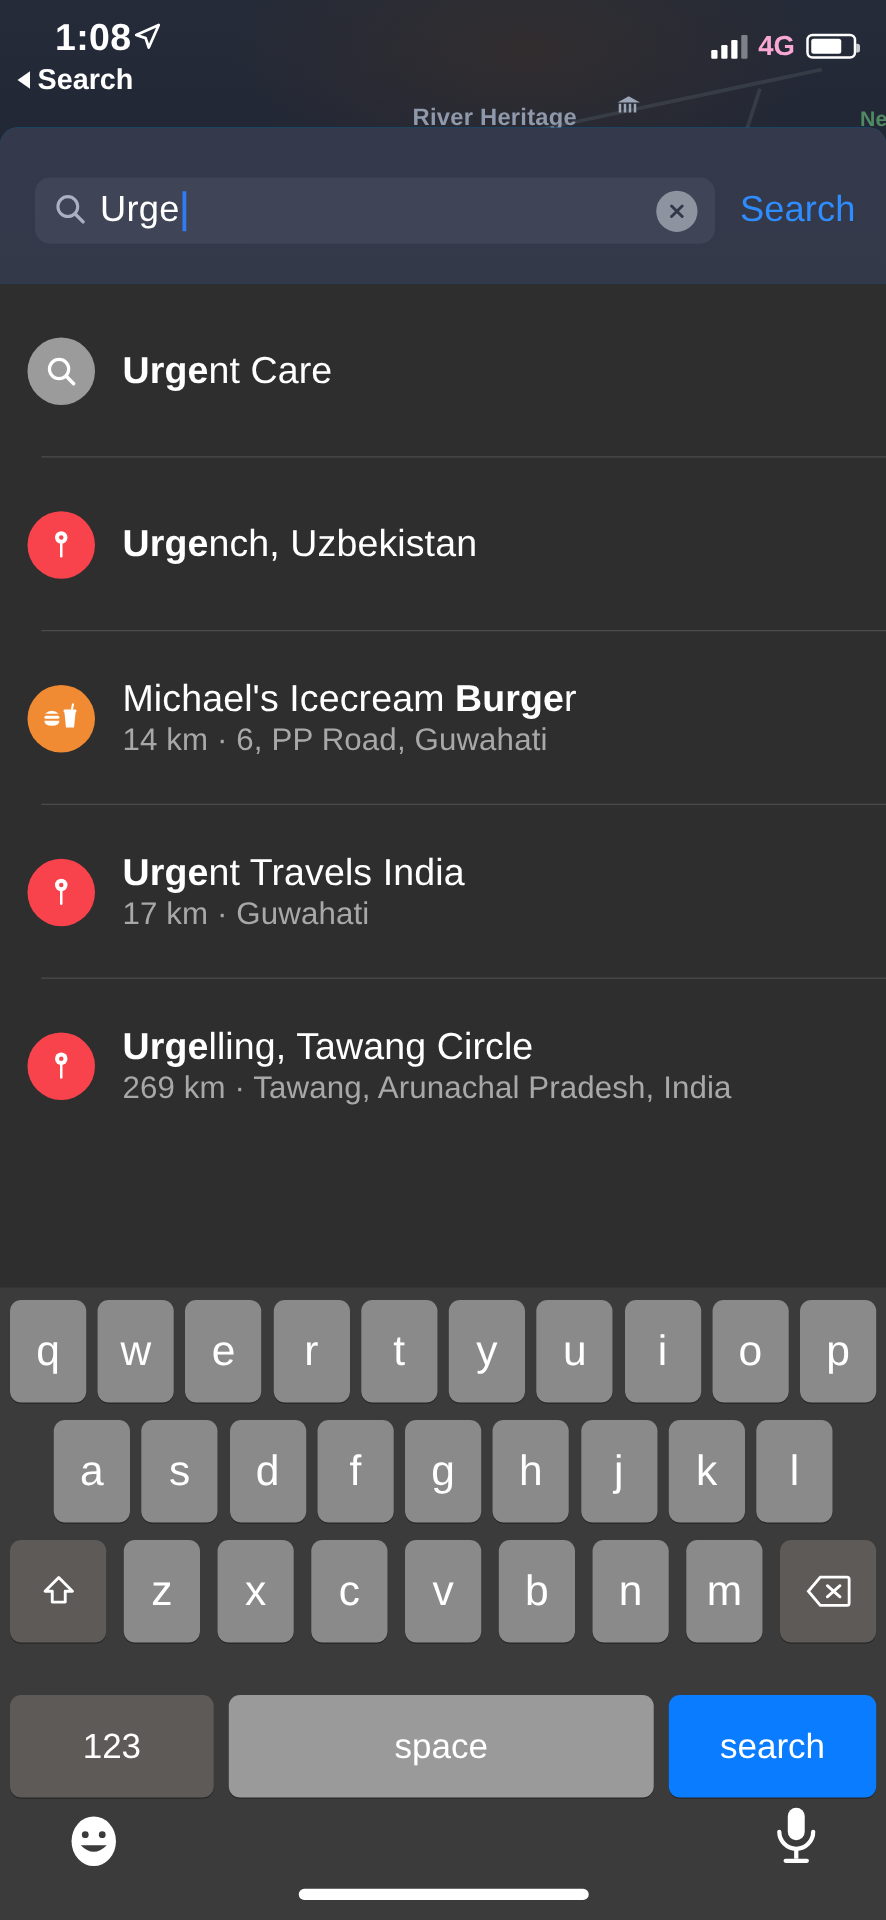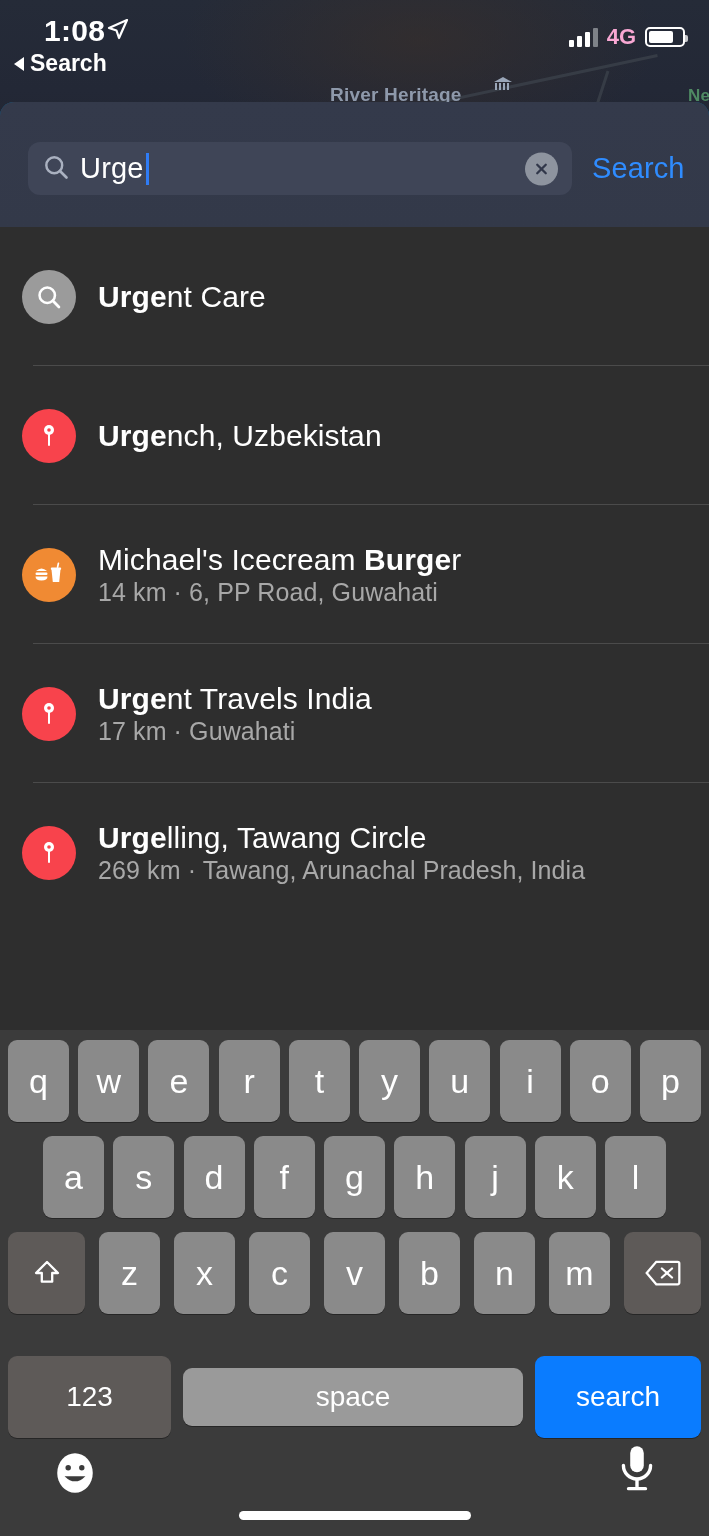--- a/index.html
+++ b/index.html
@@ -140,21 +140,21 @@
   .krow.r3 { top:202px; padding:0 8px; justify-content:space-between; align-items:center; }
   .krow.r4 { top:298px; padding:0 8px; justify-content:space-between; align-items:center;margin-top:28px; }
   .key {
     width:61px; height:82px; border-radius:9px; background:#8a8a8a;
     color:#fff; font-size:34px; display:flex; align-items:center; justify-content:center;
     box-shadow:0 1px 0 rgba(0,0,0,0.35);
     line-height:1;
   }
   .key.mod { background:#5e5a58; width:77px; }
   .key.num { width:163px; height:82px; font-size:28px; background:#5e5a58; }
-  .key.space { width:340px; height:58px; font-size:28px; background:#9a9a9a; }
+  .key.space { width:340px; height:82px; font-size:28px; background:#9a9a9a; }
   .key.search {
     width:166px; height:82px; font-size:28px; background:#0a7cff; color:#fff;
   }
   .kb-bottom { position:absolute; left:0; top:400px; width:709px; height:106px; }
   .emoji-key { position:absolute; left:52px; top:20px; }
   .mic-key { position:absolute; right:52px; top:14px; }
   .home-indicator {
     position:absolute; left:50%; transform:translateX(-50%); bottom:16px;
     width:232px; height:9px; border-radius:5px; background:#fff;
   }

